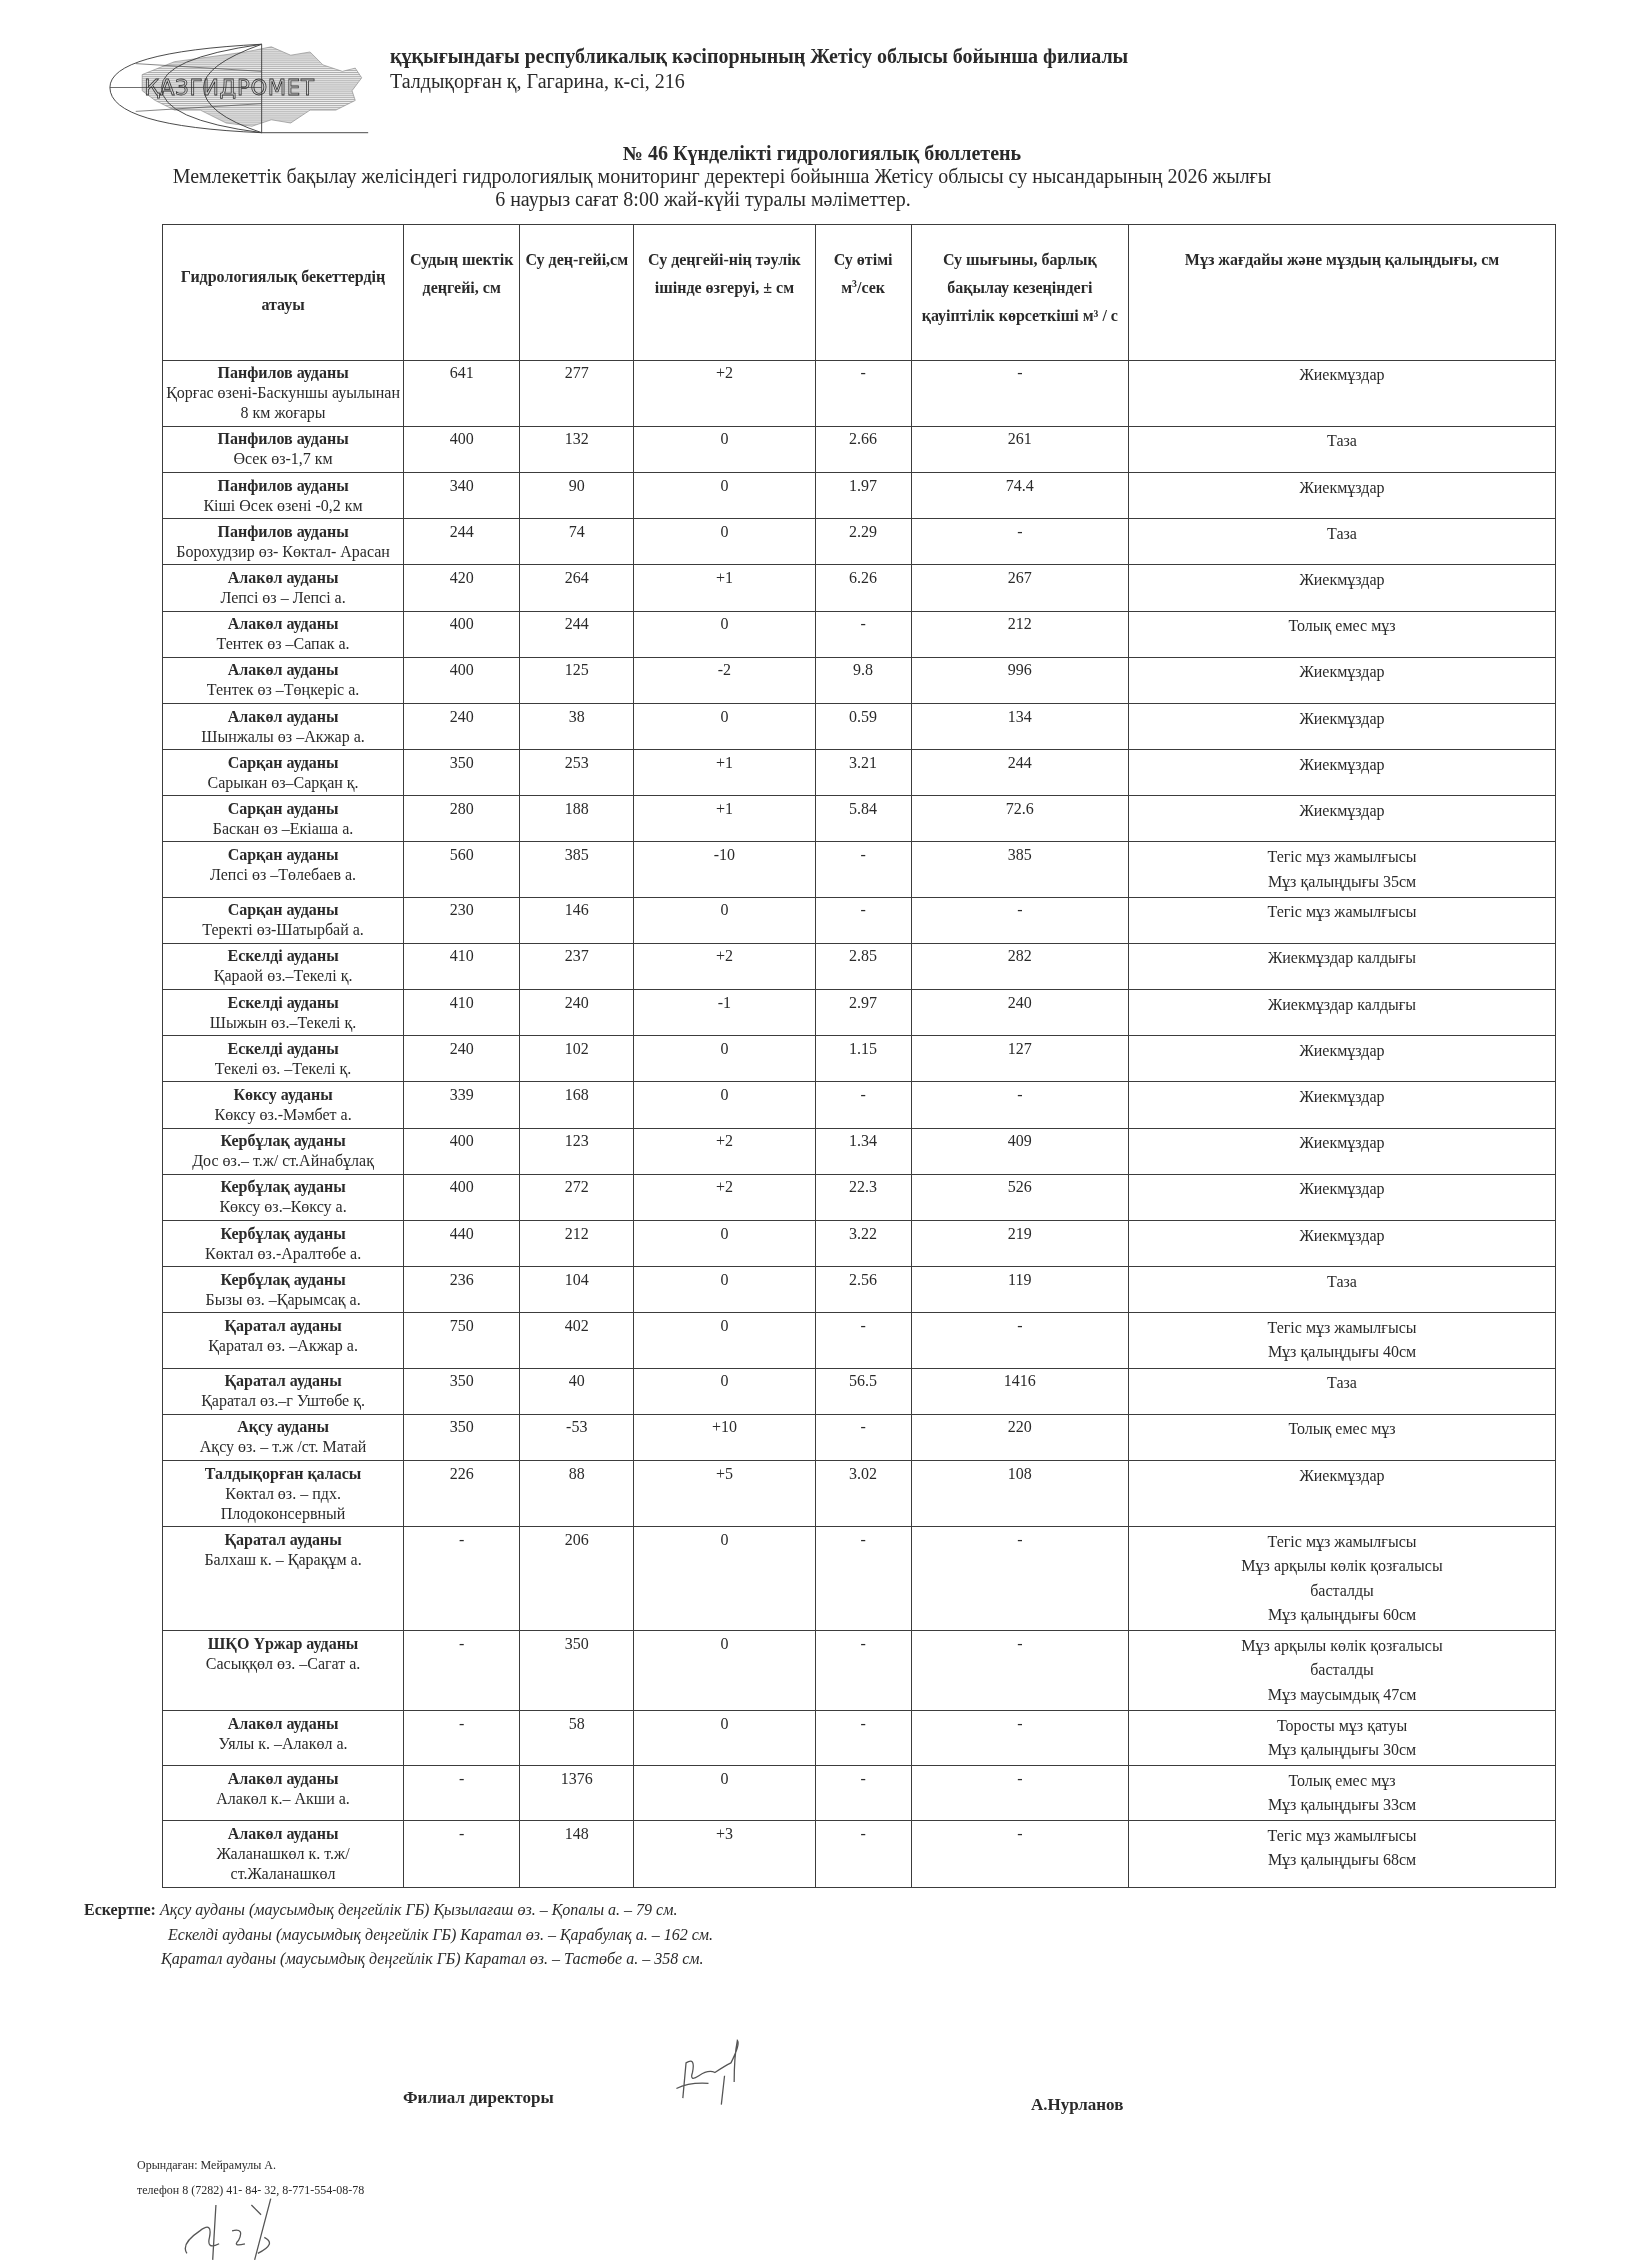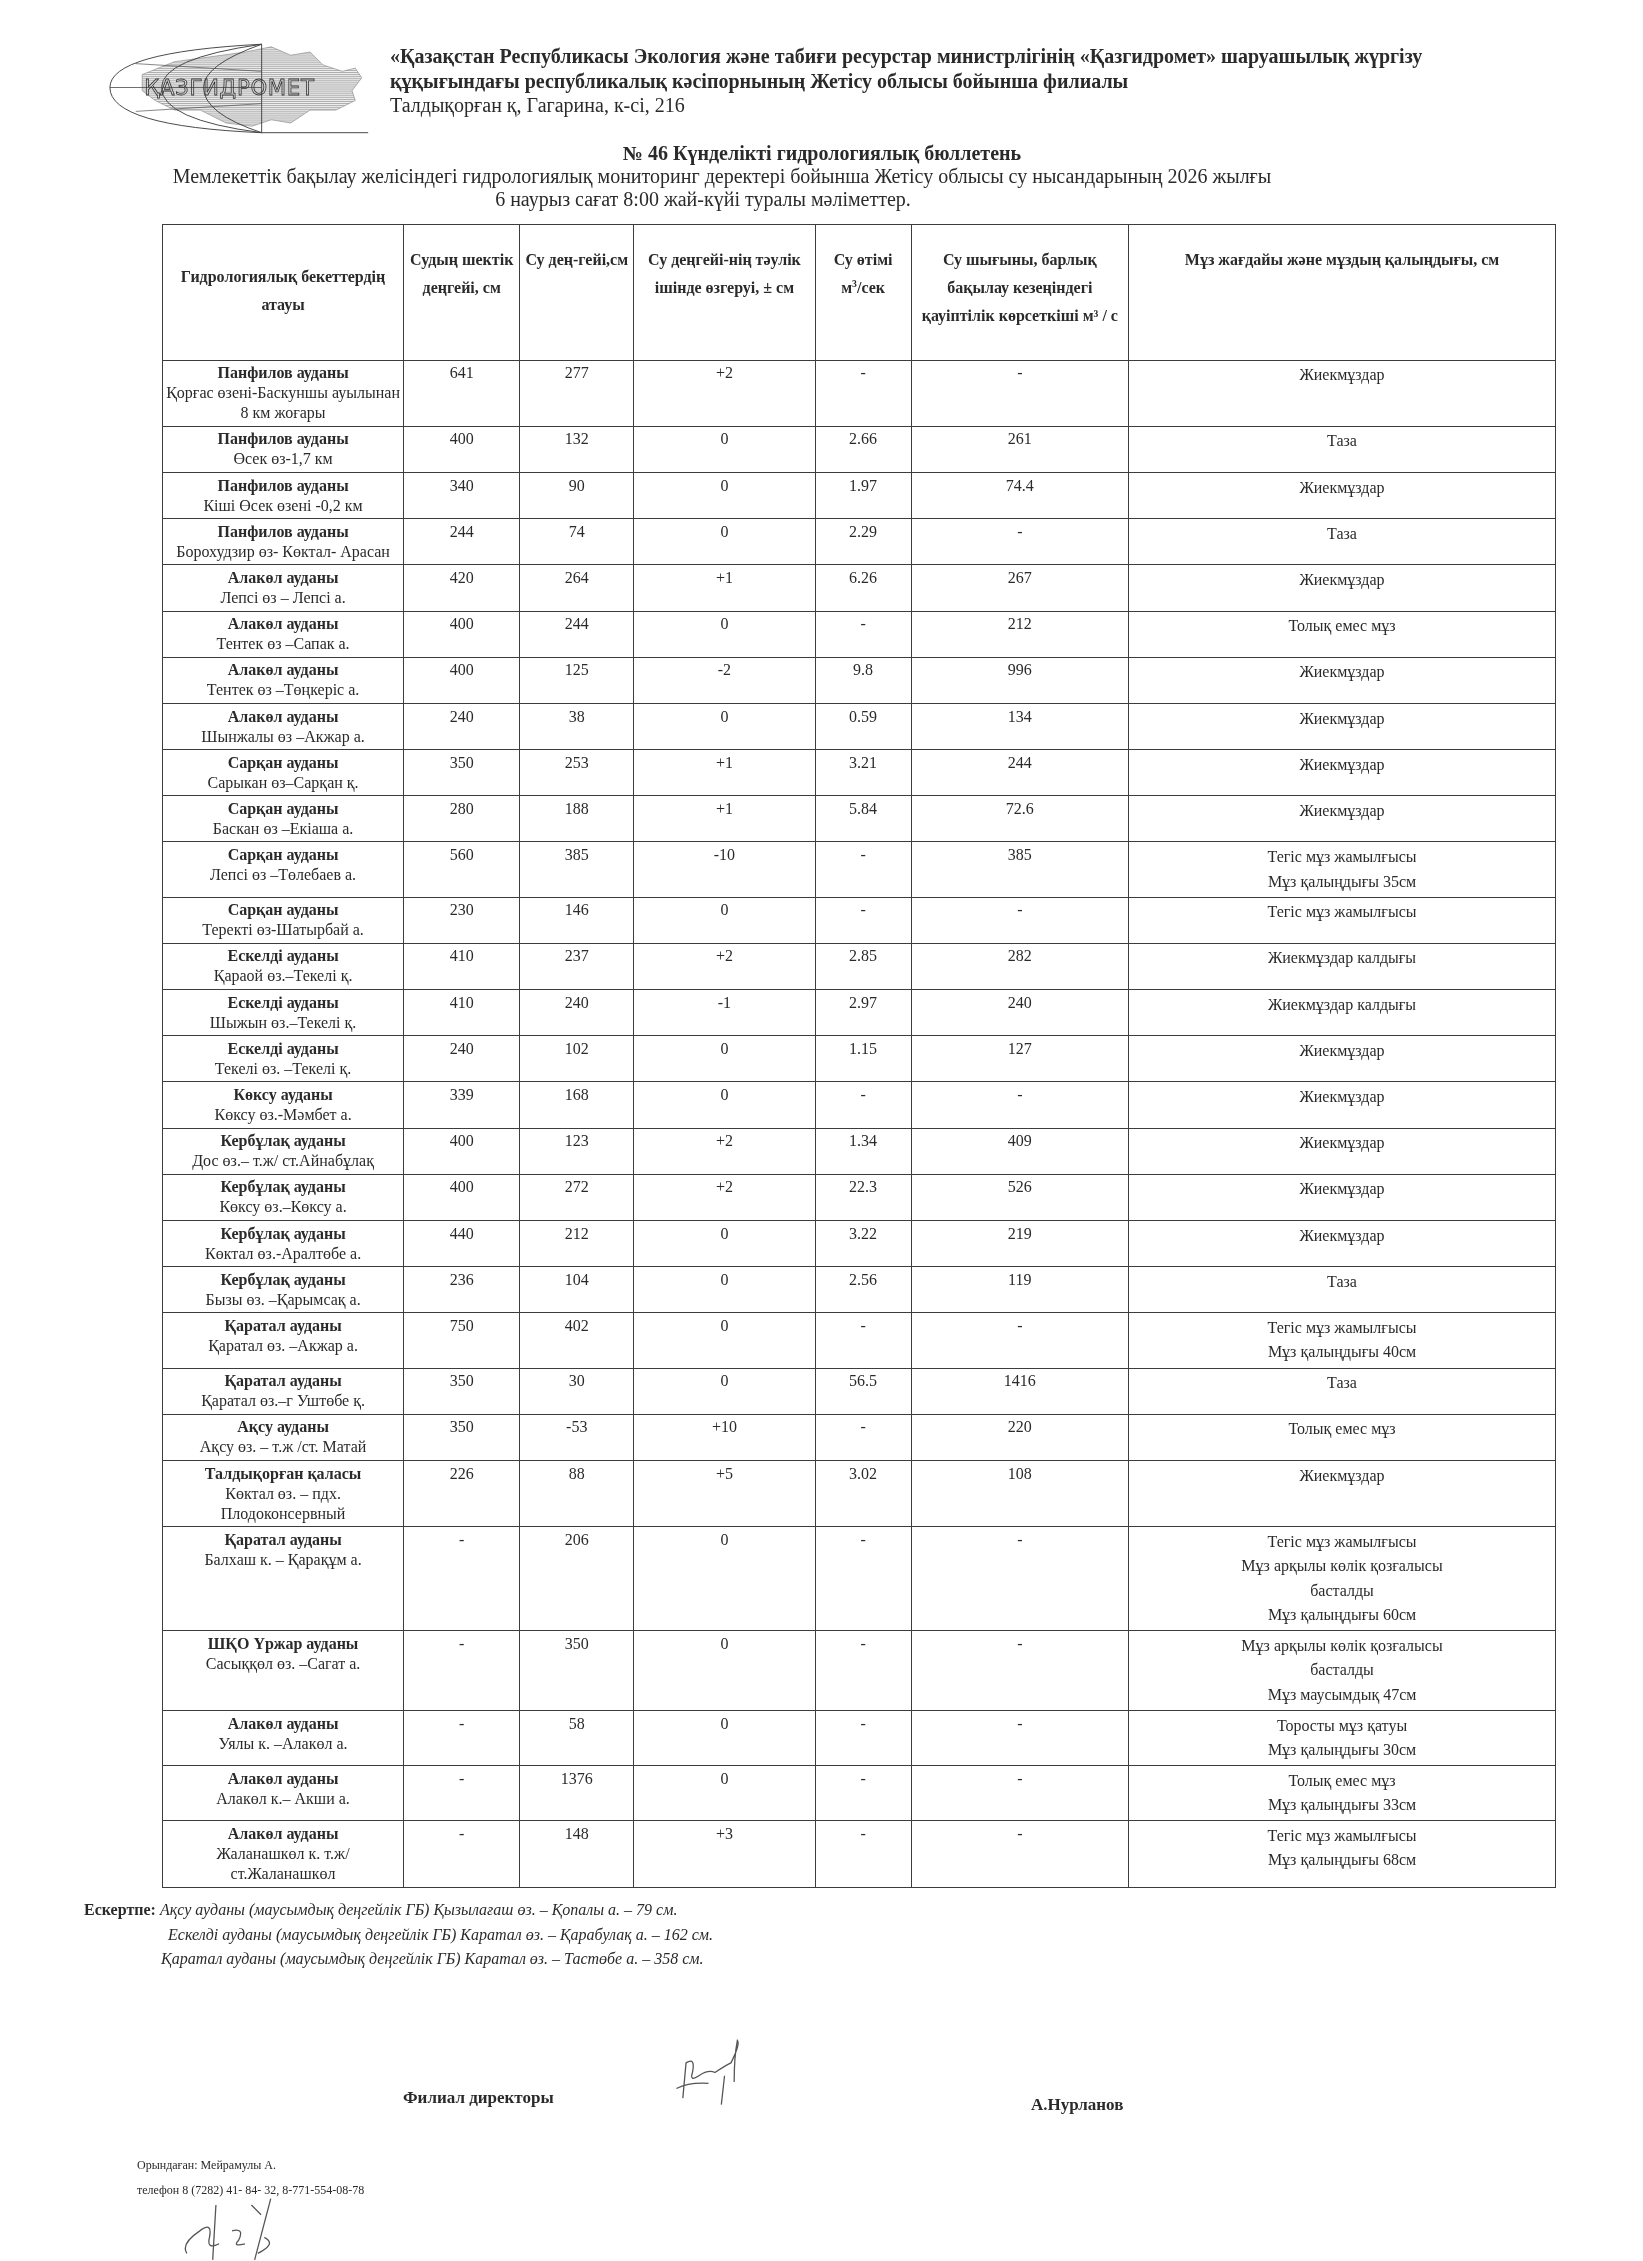--- a/index.html
+++ b/index.html
@@ -59,21 +59,20 @@
   <path d="M255 8 Q165 40 165 75 Q165 115 255 145" fill="none" stroke="#444" stroke-width="1.5"></path>
   <line x1="255" y1="8" x2="255" y2="145" stroke="#444" stroke-width="1.5"></line>
   <line x1="20" y1="75" x2="255" y2="75" stroke="#444" stroke-width="1.2"></line>
   <line x1="60" y1="38" x2="255" y2="50" stroke="#444" stroke-width="1"></line>
   <line x1="60" y1="112" x2="255" y2="100" stroke="#444" stroke-width="1"></line>
   <line x1="255" y1="145" x2="420" y2="145" stroke="#444" stroke-width="1.5"></line>
   <text x="205" y="86" text-anchor="middle" font-family="DejaVu Sans, sans-serif" font-size="33" fill="none" stroke="#333" stroke-width="1.2" letter-spacing="1">ҚАЗГИДРОМЕТ</text>
 </svg>
 
 <div class="org">
-  <div class="b">«Қазақстан Республикасы Экология және табиғи ресурстар министрлігінің «Қазгидромет» шаруашылық жүргізу</div>
   <div class="b">құқығындағы республикалық кәсіпорнының Жетісу облысы бойынша филиалы</div>
   <div>Талдықорған қ, Гагарина, к-сі, 216</div>
 </div>
 
 <div class="bulletin">
   <div class="t">№ 46  Күнделікті гидрологиялық бюллетень</div>
   <div class="s1">Мемлекеттік бақылау желісіндегі гидрологиялық мониторинг деректері бойынша Жетісу облысы су нысандарының 2026 жылғы</div>
   <div class="s2">6 наурыз  сағат 8:00  жай-күйі туралы мәліметтер.</div>
 </div>
 
@@ -385,21 +384,21 @@
           <span>Тегіс мұз жамылғысы</span>
           <span>Мұз қалыңдығы 40см</span>
         </td>
       </tr>
       <tr>
         <td>
           <span class="district">Қаратал ауданы</span>
           <span class="station">Қаратал өз.–г Уштөбе қ.</span>
         </td>
         <td class="num">350</td>
-        <td class="num">30</td>
+        <td class="num">40</td>
         <td class="num">0</td>
         <td class="num">56.5</td>
         <td class="num">1416</td>
         <td class="ice">
           <span>Таза</span>
         </td>
       </tr>
       <tr>
         <td>
           <span class="district">Ақсу ауданы</span>

